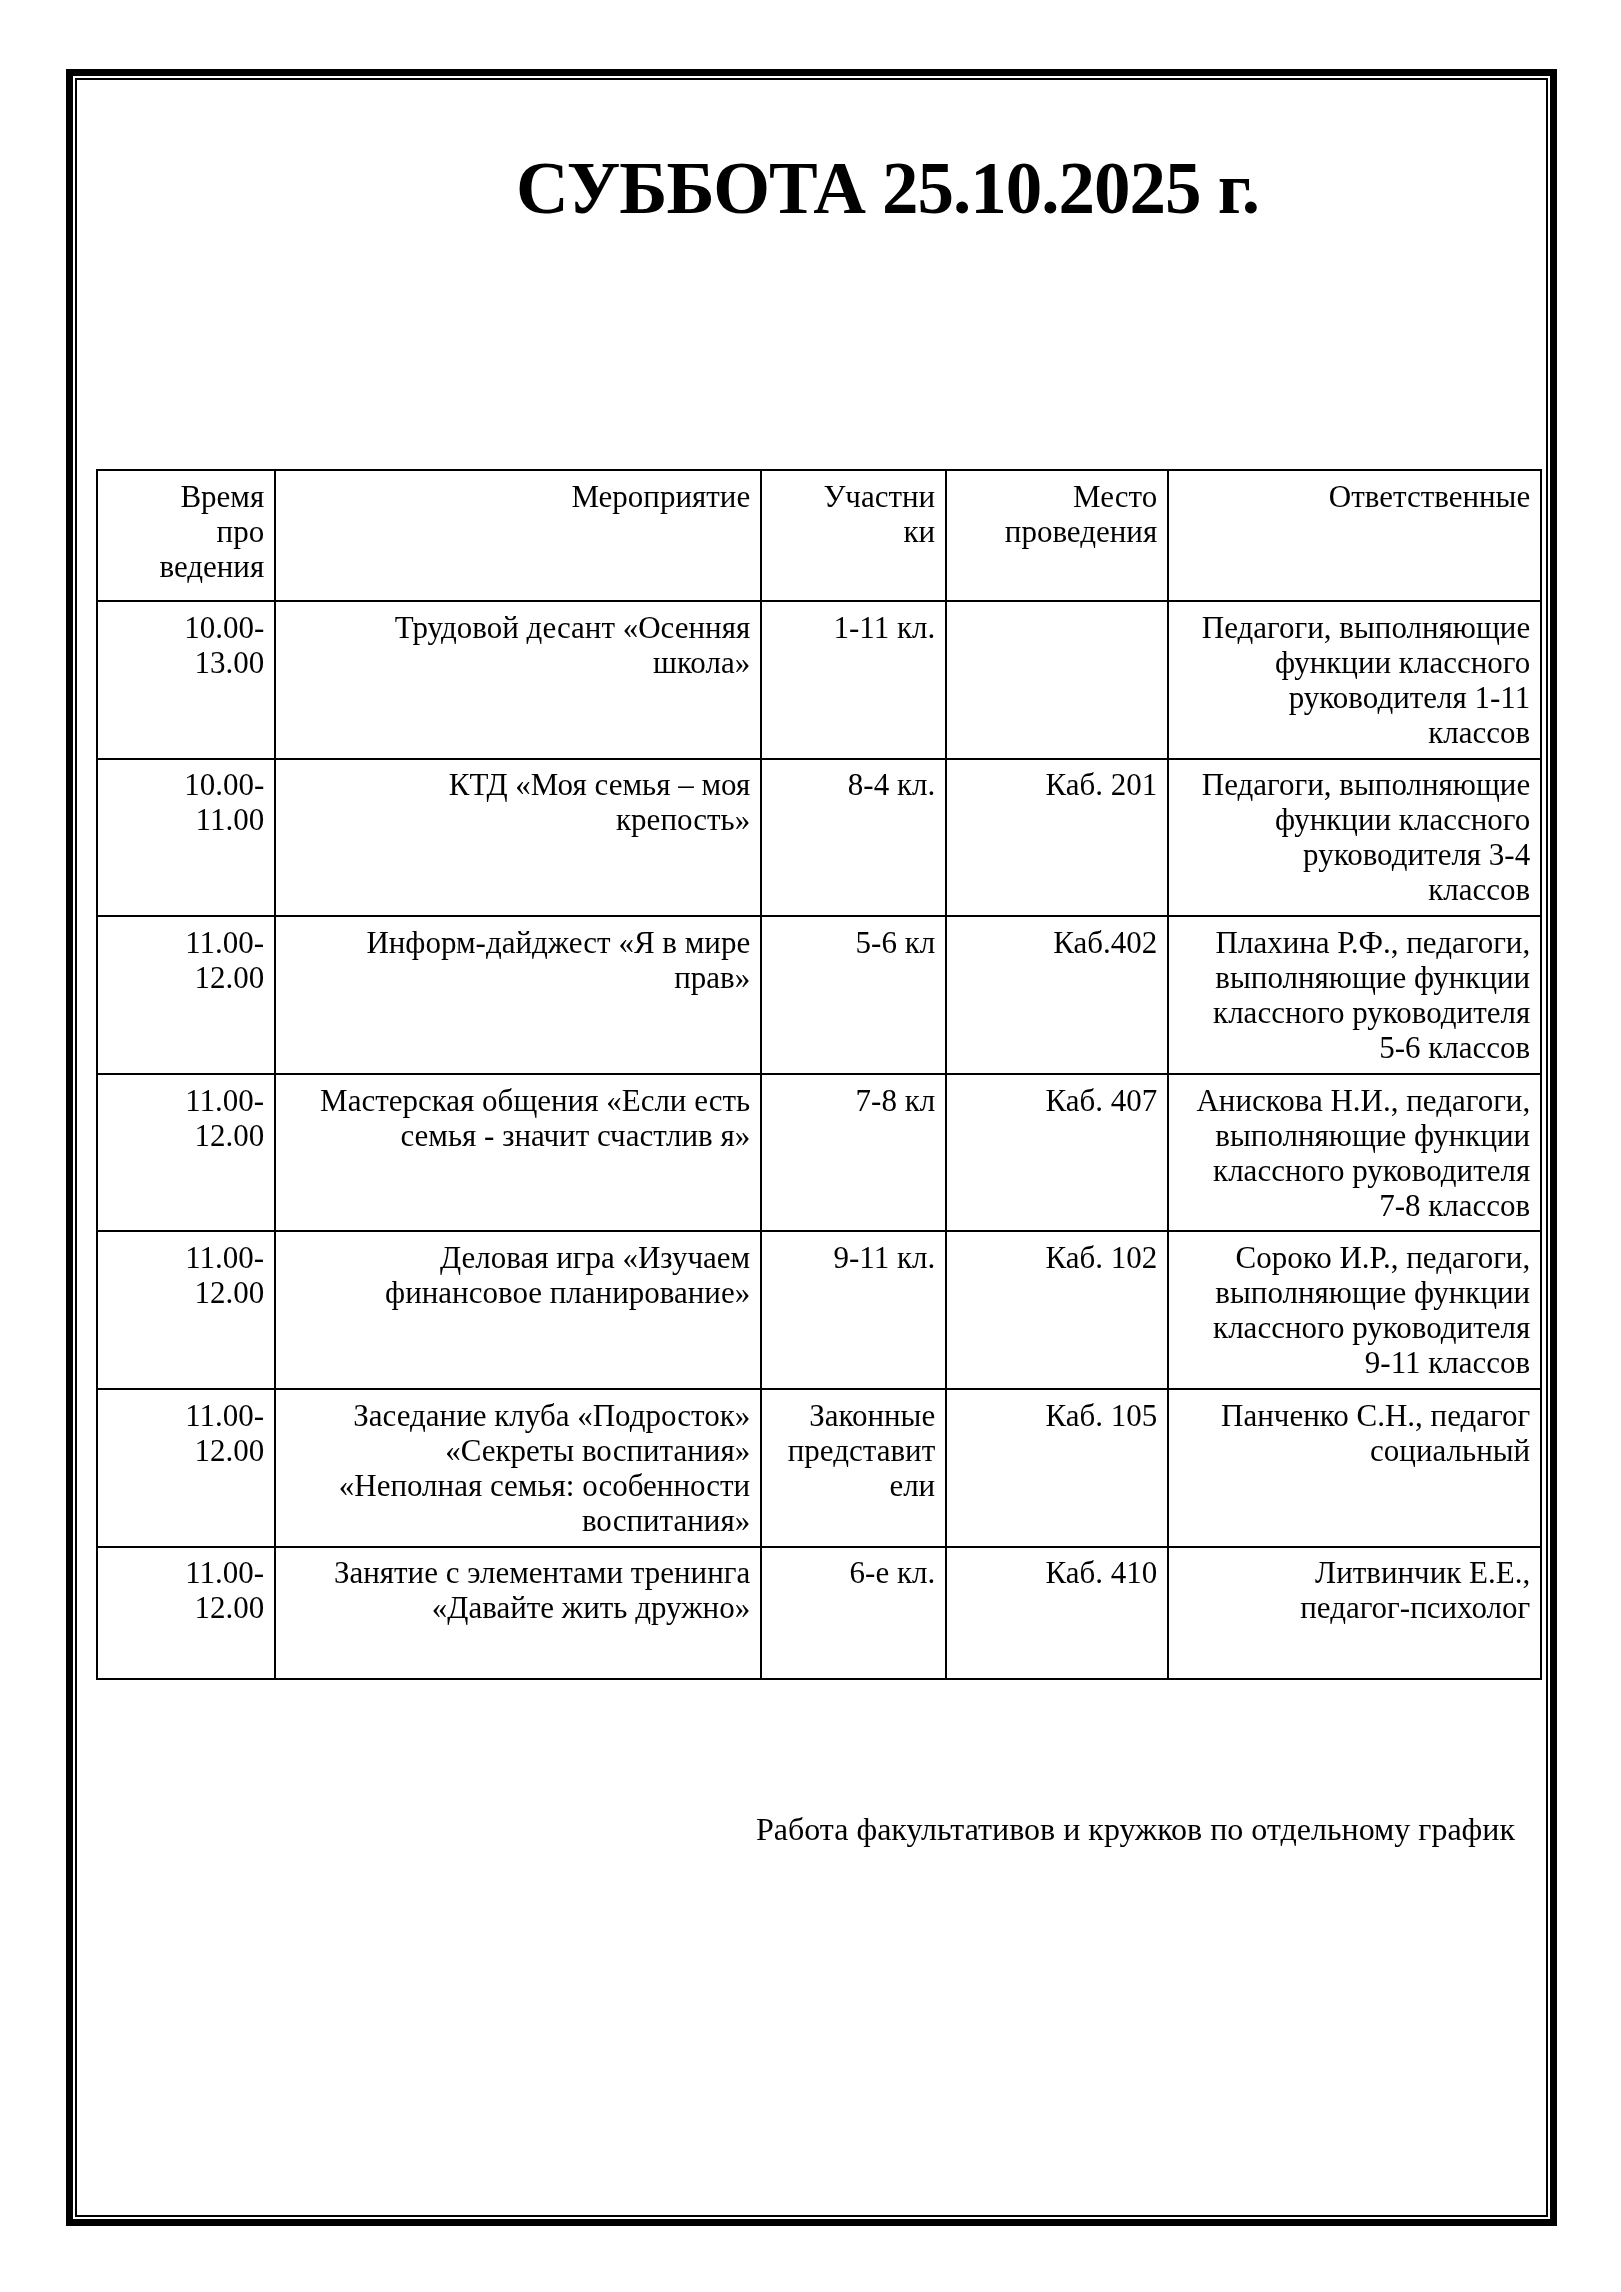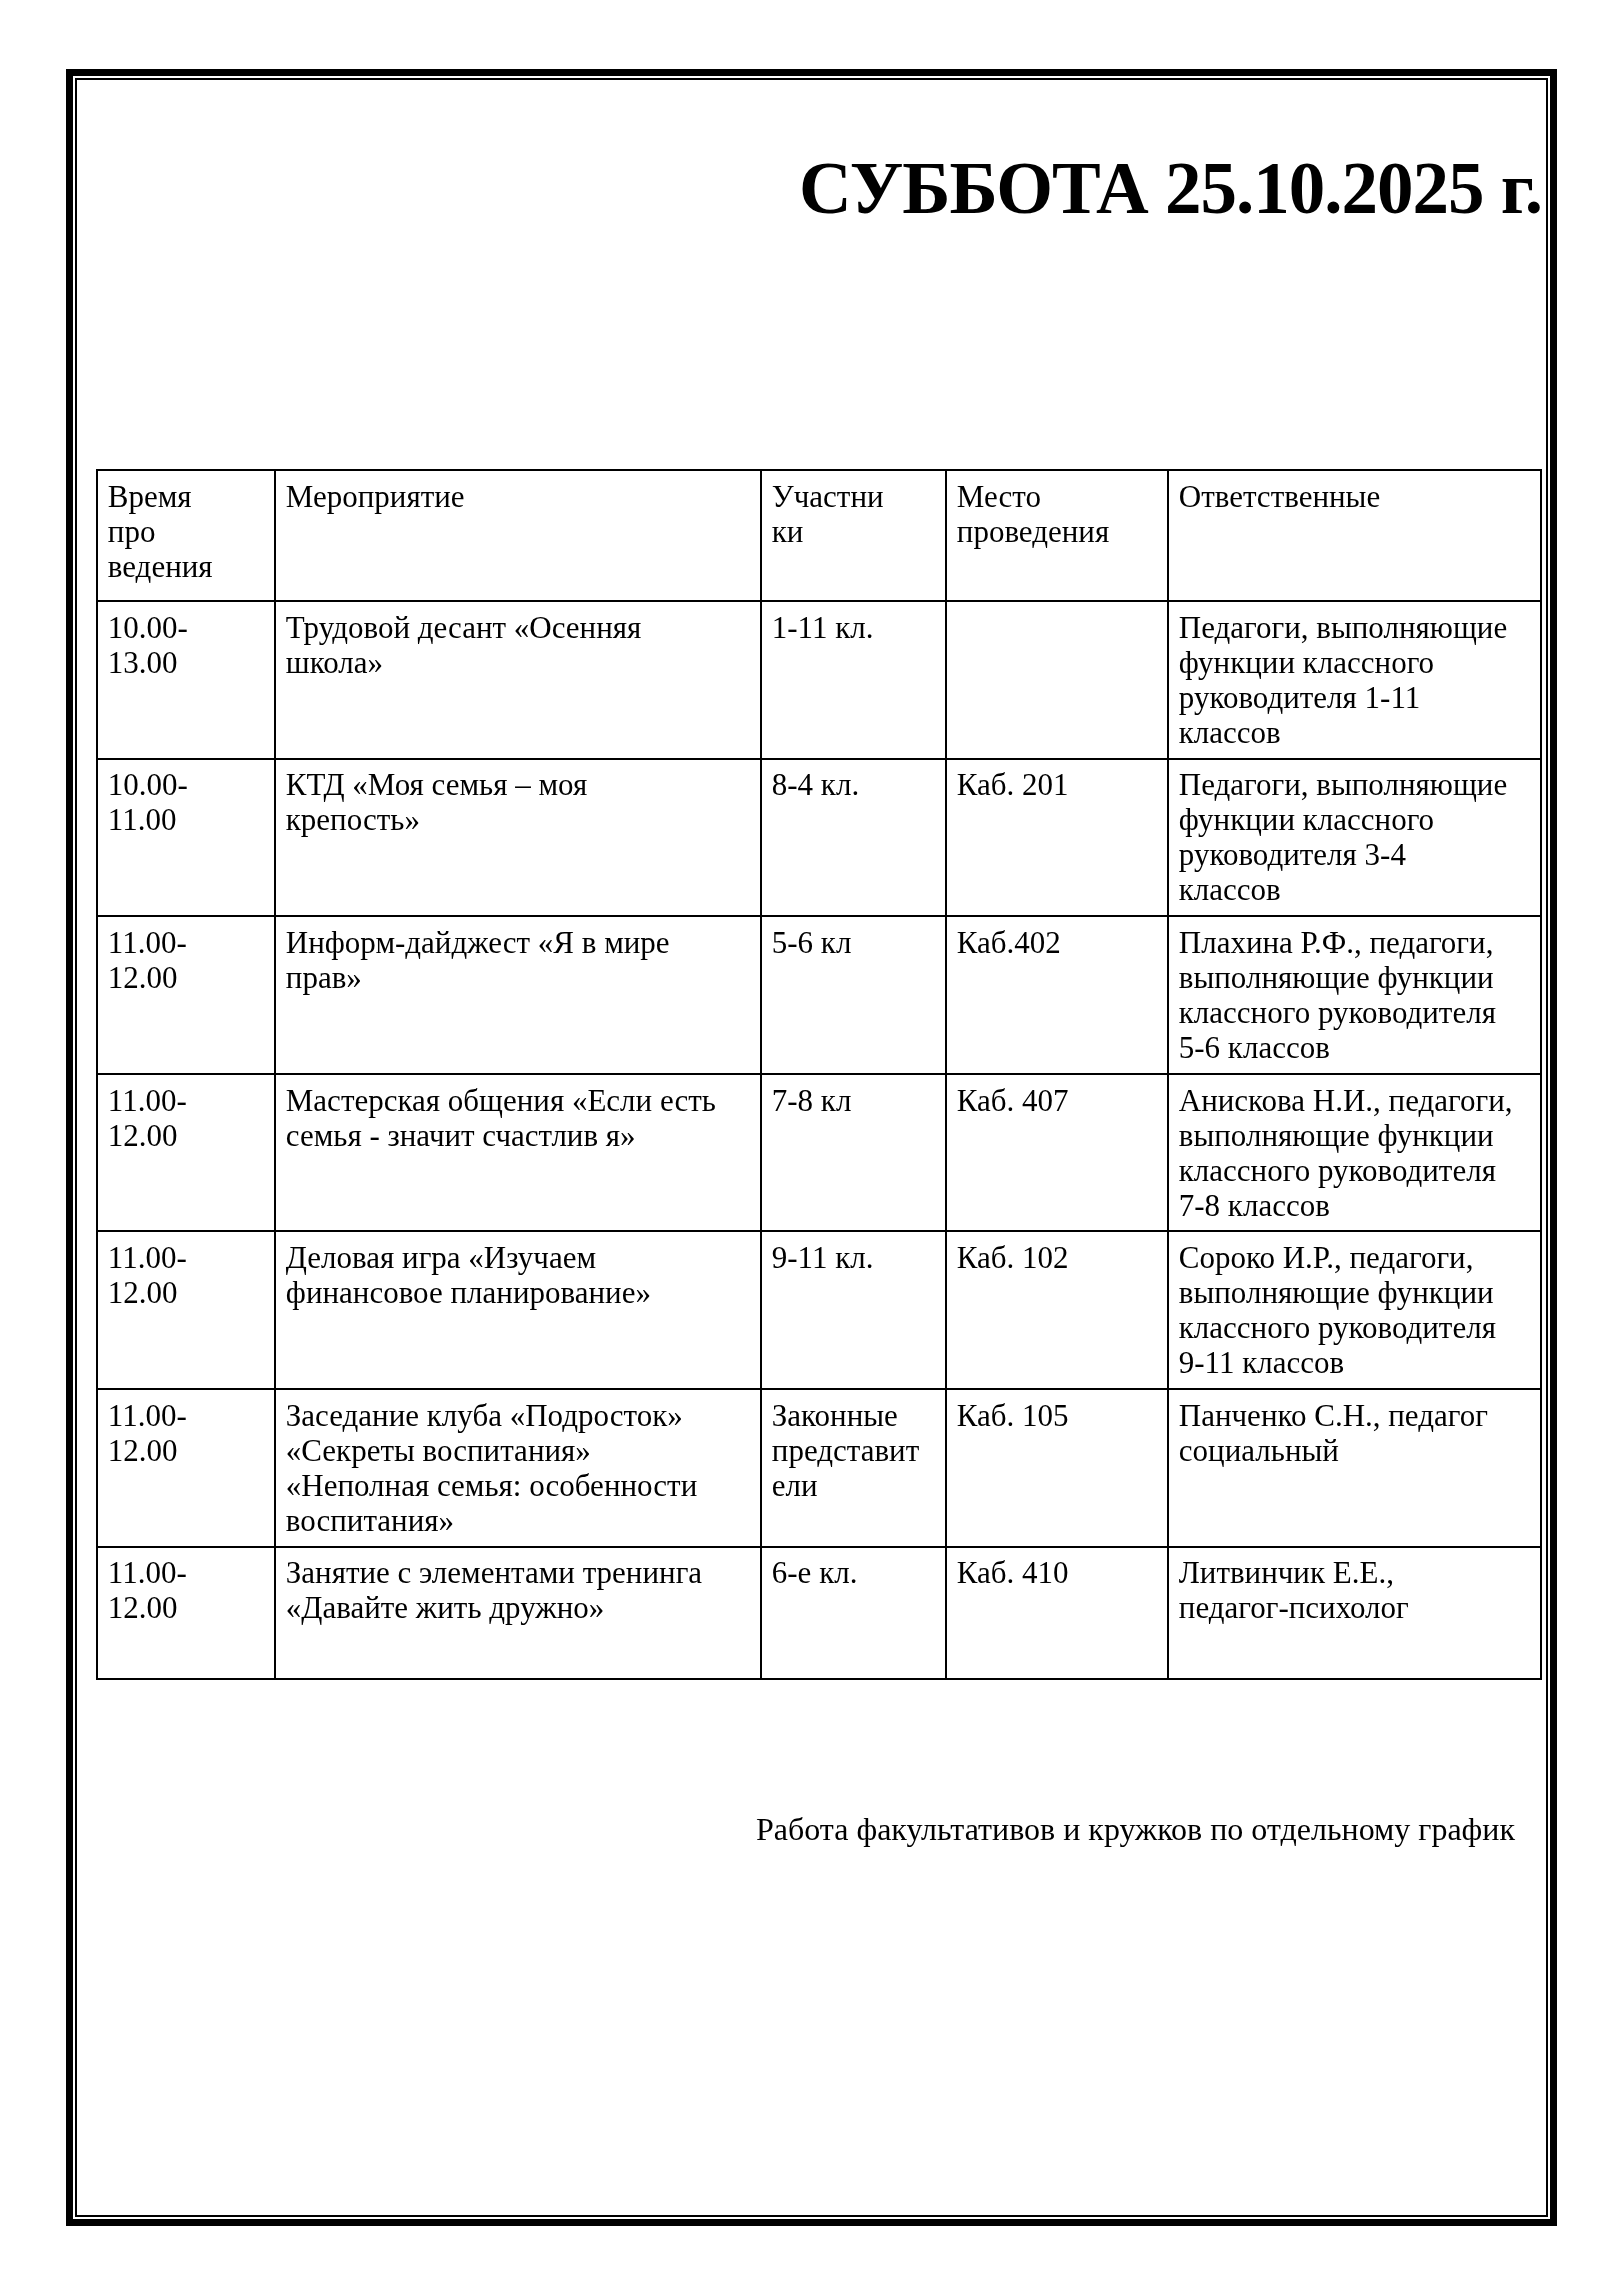--- a/index.html
+++ b/index.html
@@ -23,39 +23,39 @@
     left: 2px; top: 2px;
     right: 2px; bottom: 2px;
     border: 2px solid #000000;
   }
   .title-block {
     position: absolute;
     left: 96px; top: 145px;
     width: 1446px;
     padding-left: 137px;
     box-sizing: border-box;
-    text-align: right;
+    text-align: center;
     font-weight: bold;
     font-size: 73px;
     line-height: 88px;
     letter-spacing: -1px;
     white-space: nowrap;
   }
   table.schedule {
     position: absolute;
     left: 96px; top: 469px;
     width: 1446px;
     border-collapse: collapse;
     table-layout: fixed;
     border: 2.9px solid #000000;
   }
   table.schedule th, table.schedule td {
     border: 2px solid #000000;
     vertical-align: top;
-    text-align: left;
+    text-align: right;
     font-weight: normal;
     font-size: 31px;
     line-height: 35px;
     padding: 7.8px 9.8px;
     white-space: pre-line;
     overflow: hidden;
   }
   .footer-block {
     position: absolute;
     left: 96px; top: 1808px;

